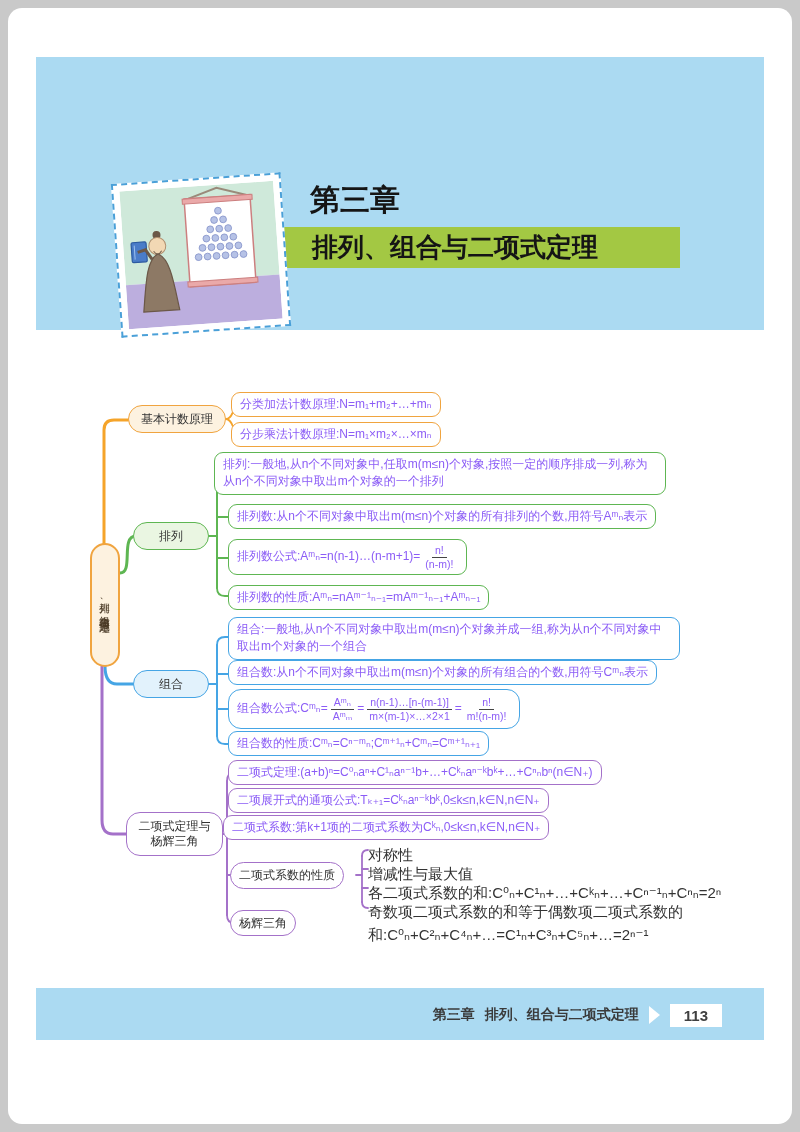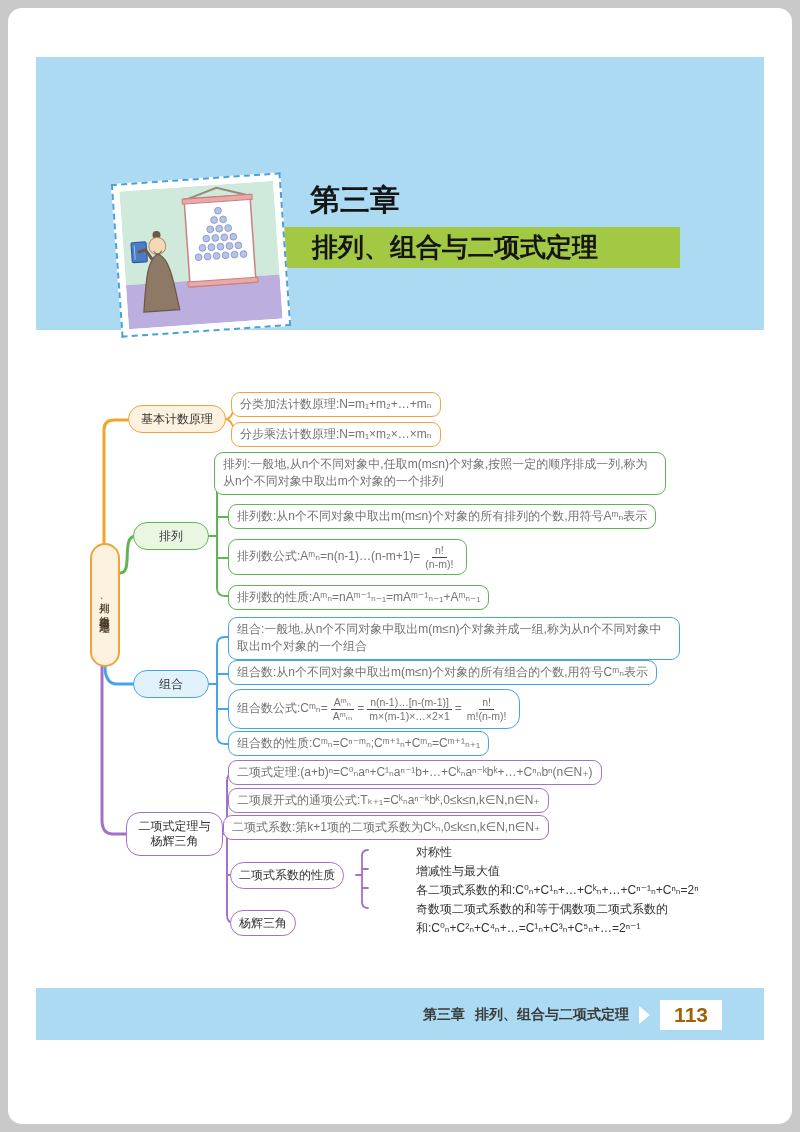--- a/index.html
+++ b/index.html
@@ -17,38 +17,38 @@
   
   .illus-card{position:absolute;left:116px;top:178px;width:170px;height:154px;background:#ffffff;border:2px dashed #4aa0d8;padding:6px;transform:rotate(-4deg);z-index:3;box-sizing:border-box;}
   
   .connectors{position:absolute;left:0;top:0;width:800px;height:1132px;z-index:2;pointer-events:none;}
   
   .root-node{position:absolute;left:90px;top:543px;width:30px;height:124px;background:#fdf2e0;border:2px solid #f0a43f;border-radius:16px;
     writing-mode:vertical-rl;text-orientation:upright;font-size:10.5px;letter-spacing:1px;color:#4a3a26;
     display:flex;align-items:center;justify-content:center;z-index:3;box-sizing:border-box;}
   .bnode{position:absolute;border:1.6px solid;border-radius:14px;font-size:12px;color:#333;display:flex;align-items:center;justify-content:center;
     text-align:center;padding:3px 8px;z-index:3;box-sizing:border-box;line-height:1.25;}
-  .leaf{position:absolute;border:1.5px solid;border-radius:9px;background:#fff;font-size:12px;color:#737373;padding:3px 8px;
+  .leaf{position:absolute;border:1.5px solid;border-radius:9px;background:#fff;font-size:12px;color:#8b5cf6;padding:3px 8px;
     white-space:nowrap;z-index:3;line-height:1.45;box-sizing:border-box;}
   .leaf.wrap{white-space:normal;}
   .leaf.fx{display:flex;align-items:center;}
   .lo{border-color:#f0a43f;} .lg{border-color:#5eb652;} .lb{border-color:#45a5e5;} .lp{border-color:#a471c9;}
   .no{background:#fdf2e0;border-color:#f0a43f;} .ng{background:#eaf6e2;border-color:#5eb652;}
   .nb{background:#e2f2fc;border-color:#45a5e5;} .np{background:#ffffff;border-color:#a471c9;}
   .frac{display:inline-flex;flex-direction:column;align-items:center;vertical-align:middle;line-height:1.15;font-size:10.5px;margin:0 2px;}
   .frac .num{border-bottom:1px solid #444;padding:0 3px;}
   .frac .den{padding:0 3px;}
-  .subitem{position:absolute;font-size:12px;color:#333;z-index:3;line-height:1.55;white-space:nowrap;margin-left:48px;}
+  .subitem{position:absolute;font-size:15px;color:#333;z-index:3;line-height:1.55;white-space:nowrap;}
   .subitem.wrap{white-space:normal;}
   
   .footer-row{position:absolute;top:1001px;right:78px;height:28px;display:flex;align-items:center;gap:10px;z-index:3;}
   .footer-row .f-chap{font-size:14px;font-weight:bold;color:#3a3a3a;}
   .footer-row .f-title{font-size:14px;font-weight:bold;color:#3a3a3a;}
   .f-chevron{width:0;height:0;border-top:9px solid transparent;border-bottom:9px solid transparent;border-left:11px solid #ffffff;}
-  .f-pagebox{background:#ffffff;padding:3px 14px;font-weight:bold;font-size:21px;color:#a16207;}
+  .f-pagebox{background:#ffffff;padding:3px 14px;font-weight:bold;font-size:15px;color:#404040;}
 </style>
 </head>
 <body>
 
 <div class="page-bg"></div>
 
 <div class="band header"></div>
 <div class="chapter-label">第三章</div>
 <div class="title-bar">
   <span>排列、组合与二项式定理</span>

